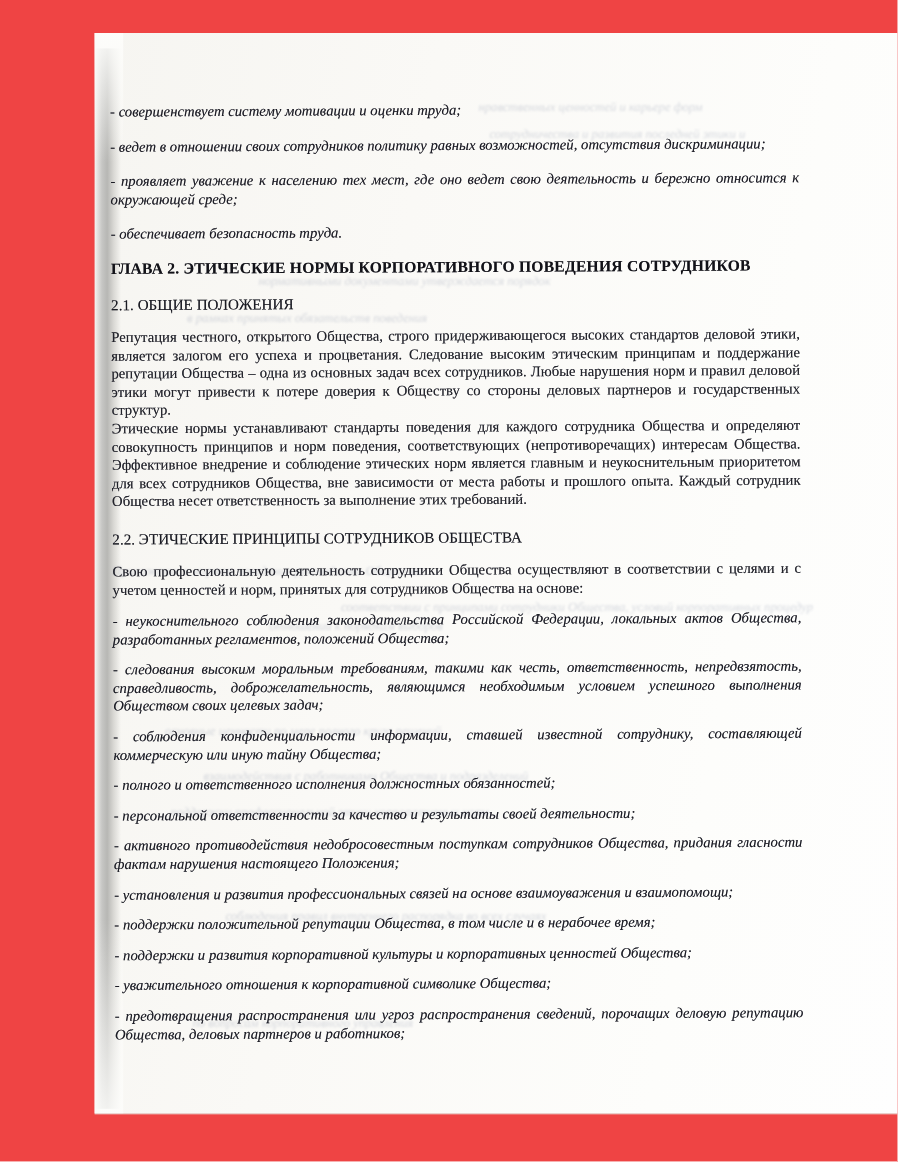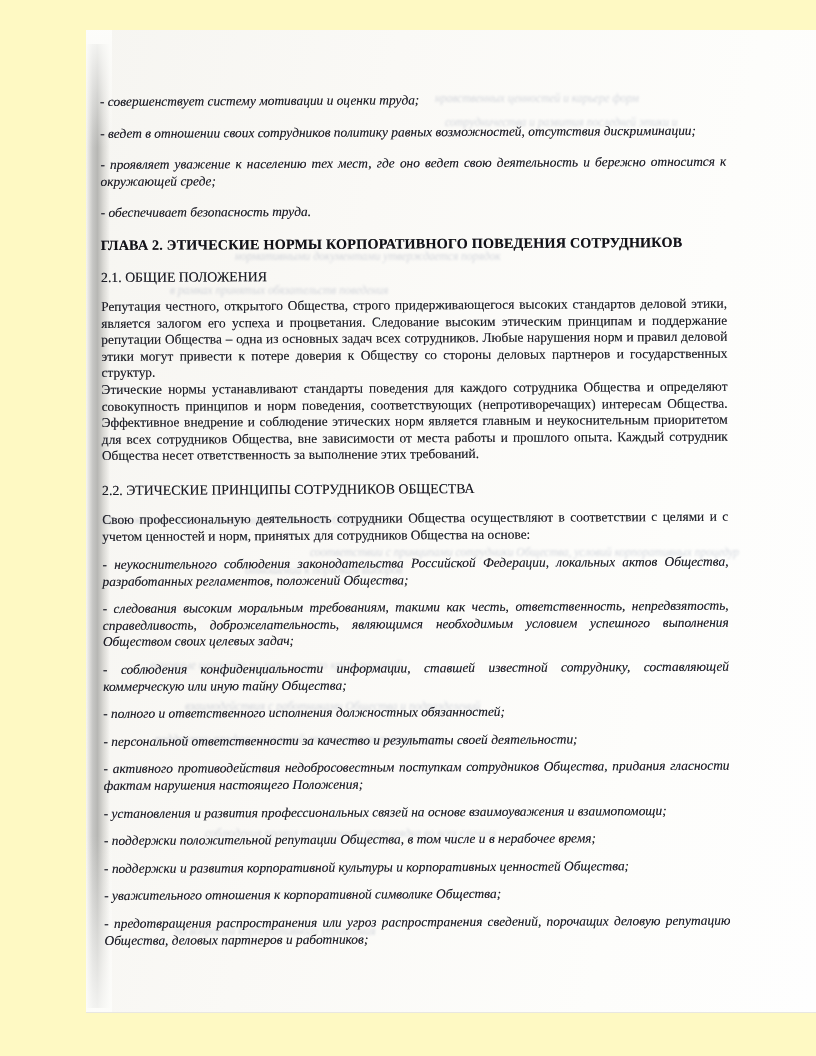--- a/index.html
+++ b/index.html
@@ -5,21 +5,21 @@
   html, body {
     margin: 0; padding: 0;
     width: 816px; height: 1056px;
     background: #fefefe;
     overflow: hidden;
     font-family: "Liberation Serif", "DejaVu Serif", serif;
   }
   .canvas {
     position: relative;
     width: 816px; height: 1056px;
-    background: #fef9c3;
+    background: #ef4444;
   }
   
   .paper {
     position: absolute;
     left: 86px; top: 30px;
     width: 730px; height: 982px;
     background: linear-gradient(100deg, #f6f5f1 0%, #faf9f6 35%, #fdfdfb 75%, #fefefe 100%);
     border-bottom: 1px solid #e8e7e2;
   }
   

